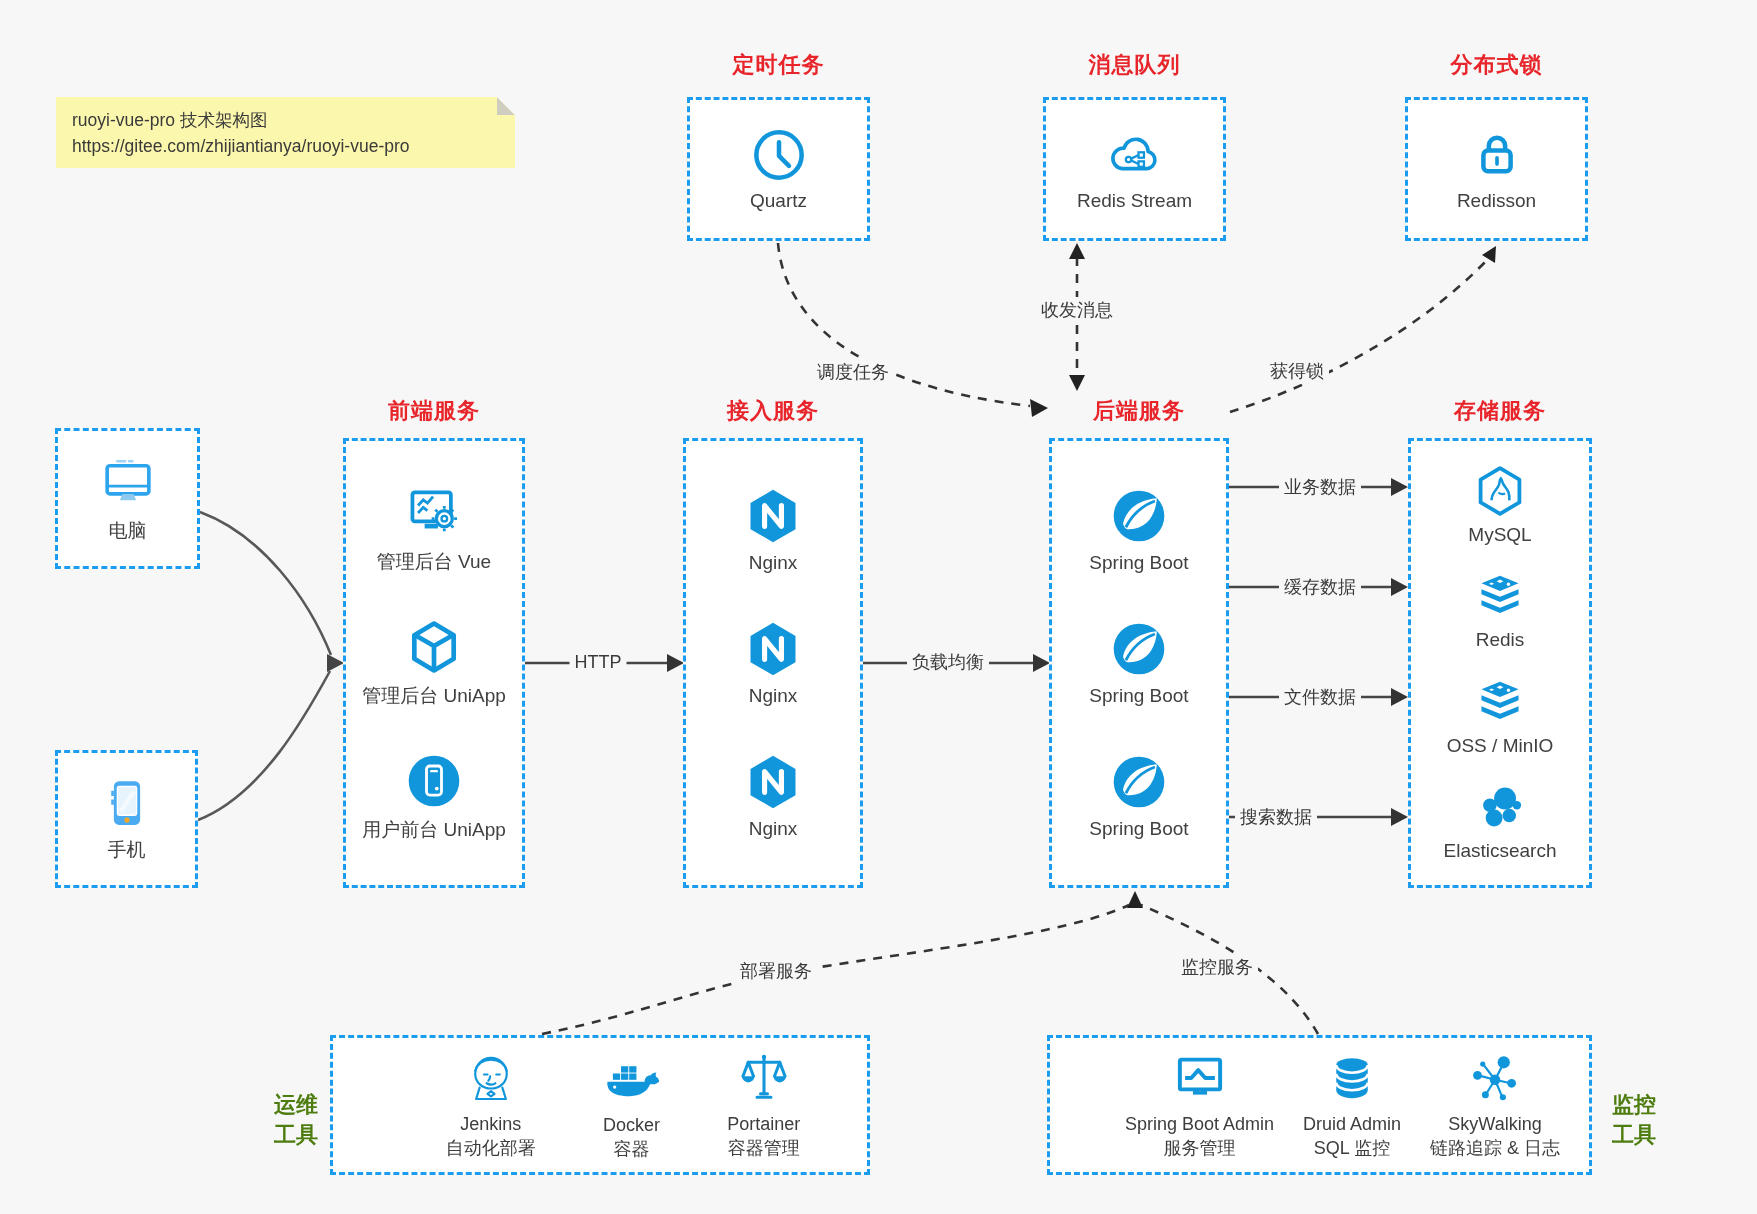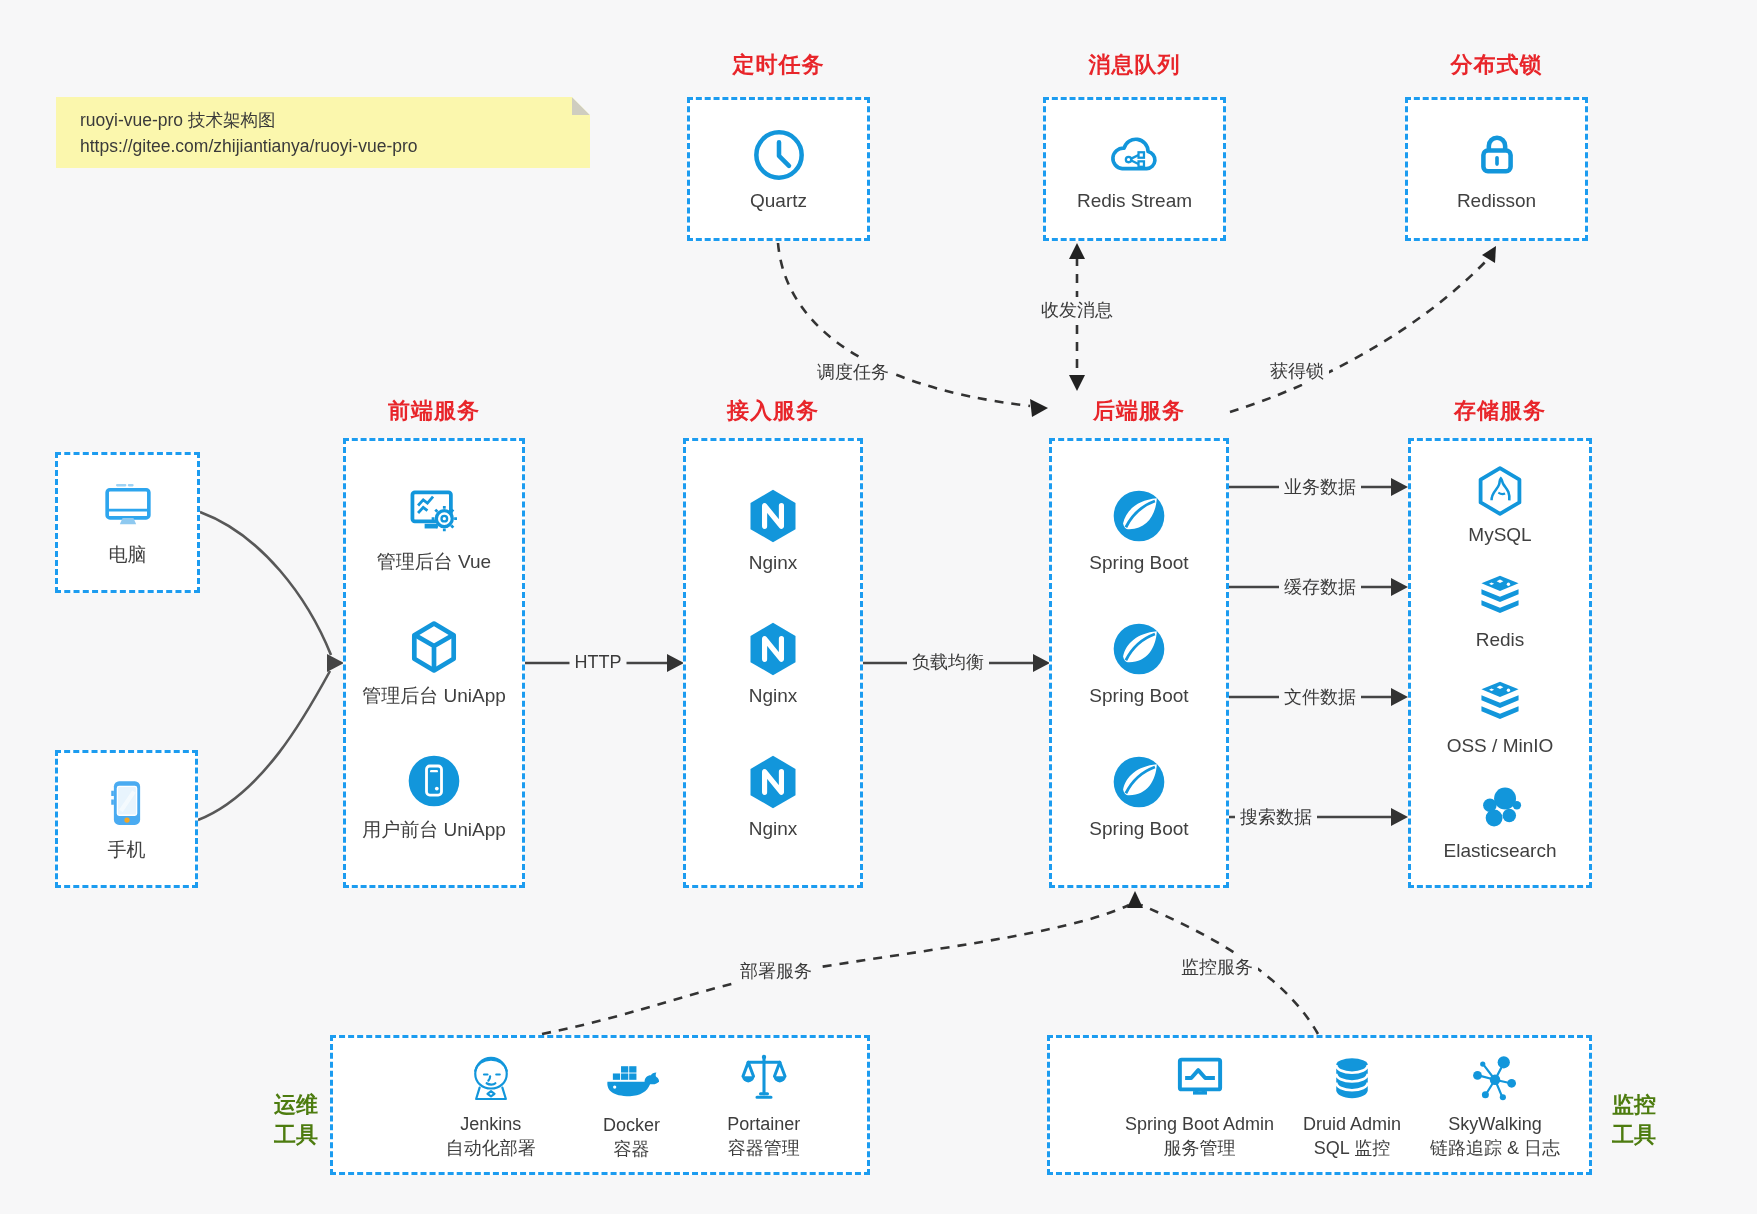--- a/index.html
+++ b/index.html
@@ -1,20 +1,20 @@
 <!DOCTYPE html>
 <html><head>
 <meta charset="utf-8">
 <style>
   html,body{margin:0;padding:0;background:#f7f7f8;}
   #canvas{position:relative;width:1757px;height:1214px;background:#f7f7f8;overflow:hidden;
           font-family:"Liberation Sans","DejaVu Sans",sans-serif;color:#3c3c3c;}
   
-  .note{position:absolute;left:56px;top:97px;width:534px;height:71px;background:#fbf7ad;
-        box-sizing:border-box;padding:10px 24px;font-size:17.5px;line-height:1.5;color:#3a3a3a;z-index:3;}
+  .note{position:absolute;left:56px;top:97px;width:459px;height:71px;background:#fbf7ad;
+        box-sizing:border-box;padding:10px 16px;font-size:17.5px;line-height:1.5;color:#3a3a3a;z-index:3;}
   .note::before{content:"";position:absolute;top:0;right:0;border-top:18px solid #f7f7f8;border-left:18px solid transparent;z-index:2;}
   .note::after{content:"";position:absolute;top:0;right:0;border-bottom:18px solid #cfcdc0;border-right:18px solid transparent;z-index:1;}
   
   .gbox{position:absolute;box-sizing:border-box;border:3px dashed #1c9cf0;background:#fff;z-index:2;
         display:flex;flex-direction:column;justify-content:space-evenly;align-items:center;}
   .gbox.row{flex-direction:row;padding-left:46px;}
   .gtitle{position:absolute;text-align:center;font-size:22px;font-weight:bold;color:#e8252a;z-index:3;letter-spacing:1px;}
   .vitem{display:flex;flex-direction:column;align-items:center;gap:2px;}
   .ilabel{font-size:19px;color:#404040;white-space:nowrap;}
   .ilabel2{font-size:18px;color:#3d3d3d;line-height:24px;text-align:center;white-space:nowrap;}
@@ -109,21 +109,21 @@
         <svg width="58" height="58" viewBox="0 0 64 64" fill="none" stroke="#1296db">
           <rect x="17" y="27" width="30" height="23" rx="5" stroke-width="5"></rect>
           <path d="M23 27 v-5 a9 9 0 0 1 18 0 v5" stroke-width="5"></path>
           <path d="M32 35 v7" stroke-width="4" stroke-linecap="round"></path>
         </svg>
       </span>
       <span class="ilabel">Redisson</span>
     </div>
   </div>
 
-  <div class="gbox" style="left:55px;top:452px;width:145px;height:141px">
+  <div class="gbox" style="left:55px;top:428px;width:145px;height:141px">
     <div class="vitem">
       <span class="icon">
         <svg width="58" height="58" viewBox="0 0 64 64">
           <rect x="9" y="13" width="46" height="31" rx="3" fill="none" stroke="#2da5ee" stroke-width="4"></rect>
           <path d="M9 35.5 H55" stroke="#2da5ee" stroke-width="3"></path>
           <polygon points="26,44 38,44 41,51 23,51" fill="#8ec9f0"></polygon>
           <path d="M20 8 h9 M33 8 h4" stroke="#9ed3f5" stroke-width="2.5" stroke-linecap="round"></path>
         </svg>
       </span>
       <span class="ilabel">电脑</span>

